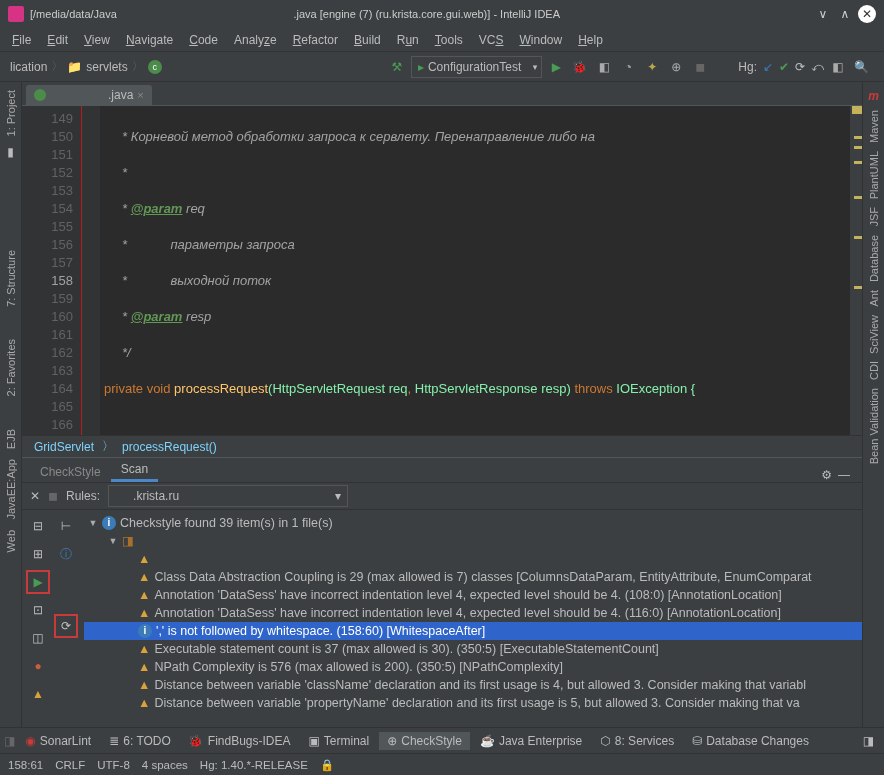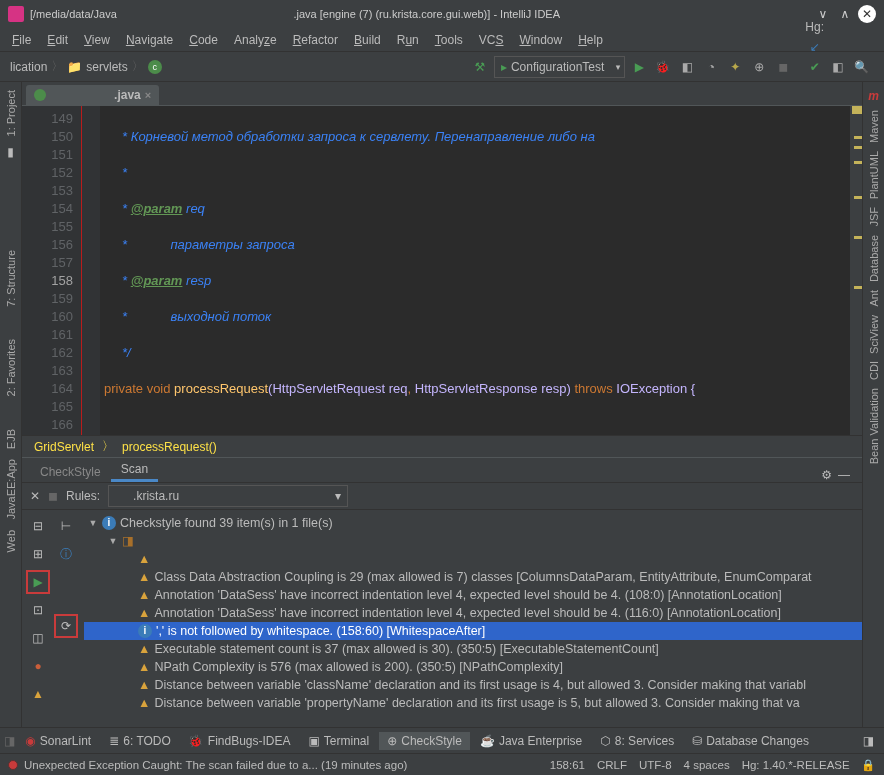--- a/index.html
+++ b/index.html
@@ -18,45 +18,45 @@
 .crumb .folder { color:#5a89b8; }
 .crumb .c-icon { width:14px; height:14px; border-radius:50%; background:#4c8c4a; display:inline-flex; align-items:center; justify-content:center; color:#fff; font-size:9px; }
 .toolbar-right { margin-left:auto; display:flex; align-items:center; gap:4px; padding-right:8px; }
 .tb-btn { width:20px; height:20px; display:flex; align-items:center; justify-content:center; color:#aaa; }
 .tb-btn.hammer { color:#499c54; }
 .tb-btn.play { color:#499c54; }
 .tb-btn.bug { color:#499c54; }
 .tb-btn.yellow { color:#b8a84b; }
 .run-select { background:#3c3f41; border:1px solid #555; padding:2px 20px 2px 6px; color:#bbb; position:relative; height:22px; display:flex; align-items:center; }
 .run-select::after { content:"▾"; position:absolute; right:4px; font-size:9px; }
-.hg { display:flex; align-items:center; gap:6px; margin-left:8px;flex-direction:column; }
+.hg { display:flex; align-items:center; gap:6px; margin-left:24px; }
 .main { display:flex; height:calc(100% - 28px - 24px - 30px - 26px - 22px); }
 .left-rail { width:22px; background:#3c3f41; border-right:1px solid #323232; display:flex; flex-direction:column; align-items:center; padding-top:4px; gap:2px; }
 .rail-item { writing-mode:vertical-rl; transform:rotate(180deg); font-size:11px; padding:4px 2px; color:#aaa; }
 .rail-icon { width:16px; height:16px; margin:2px 0; display:flex; align-items:center; justify-content:center; }
 .right-rail { width:22px; background:#3c3f41; border-left:1px solid #323232; display:flex; flex-direction:column; align-items:center; padding-top:4px; }
 .content { flex:1; display:flex; flex-direction:column; min-width:0; }
 .tabbar { height:24px; display:flex; align-items:flex-end; padding-left:4px; background:#3c3f41; border-bottom:1px solid #515658; }
-.tab { background:#515658; padding:3px 8px; border-radius:3px 3px 0 0; display:flex; align-items:center; gap:4px; font-size:12px;font-weight:bold; }
+.tab { background:#515658; padding:3px 8px; border-radius:3px 3px 0 0; display:flex; align-items:center; gap:4px; font-size:12px; }
 .tab .c-icon { width:12px; height:12px; border-radius:50%; background:#4c8c4a; }
 .tab .x { color:#888; cursor:pointer; font-size:11px; }
 .editor-wrap { flex:1; display:flex; background:#2b2b2b; min-height:0; overflow:hidden; position:relative; }
 .gutter { width:60px; background:#313335; padding:4px 8px 4px 0; text-align:right; font-family:'DejaVu Sans Mono',monospace; font-size:13px; color:#606366; line-height:18px; border-right:1px solid #b91c1c; }
 .gutter .cur { color:#a2a2a2; }
 .codegut { width:18px; background:#313335; }
 .code { flex:1; padding:4px 0 4px 4px; font-family:'DejaVu Sans Mono',monospace; font-size:13px; line-height:18px; white-space:pre; overflow:hidden; position:relative; }
 .code-line { height:18px; }
-.c-cm { color:#3b82f6; font-style:italic; }
+.c-cm { color:#a3a3a3; font-style:italic; }
 .c-tag { color:#629755; font-style:italic; font-weight:bold; text-decoration:underline; }
 .c-kw { color:#cc7832; }
 .c-mth { color:#ffc66d; }
-.c-var { color:#c4b5fd;margin-top:42px; }
+.c-var { color:#86efac;margin-top:42px; }
 .marker-rail { width:12px; background:#3c3f41; position:relative; }
 .marker { position:absolute; right:0; width:8px; height:3px; }
-.breadline { height:22px; display:flex; align-items:center; padding:0 12px; background:#3c3f41; border-top:1px solid #323232; color:#fde047; gap:8px; font-size:12px; }
+.breadline { height:22px; display:flex; align-items:center; padding:0 12px; background:#3c3f41; border-top:1px solid #323232; color:#7dd3fc; gap:8px; font-size:12px; }
 .checkstyle-panel { height:270px; display:flex; flex-direction:column; border-top:1px solid #515658; background:#3c3f41; }
 .cs-tabbar { height:24px; display:flex; align-items:flex-end; padding:0 8px; }
 .cs-tab { padding:3px 10px; color:#888; }
 .cs-tab.active { color:#bbb; border-bottom:3px solid #4a88c7; }
 .cs-tab-right { margin-left:auto; display:flex; gap:6px; padding-right:4px; }
 .cs-tools { height:28px; display:flex; align-items:center; padding:0 8px; gap:8px; border-top:1px solid #323232; border-bottom:1px solid #323232; }
 .cs-select { flex:0 0 240px; background:#3c3f41; border:1px solid #555; padding:2px 24px; color:#bbb; height:22px; display:flex; align-items:center; position:relative; }
 .cs-select::after { content:"▾"; position:absolute; right:6px; }
 .cs-body { flex:1; display:flex; min-height:0; }
 .cs-side { width:62px; display:flex; flex-direction:column; flex-wrap:wrap; padding:4px; gap:4px; align-content:flex-start; }
@@ -186,22 +186,22 @@
         <div>164</div>
           <div>165</div>
           <div>166</div>
       </div>
       <div class="codegut"></div>
       <div class="code">
 <div class="code-line"><span class="c-cm">     * Корневой метод обработки запроса к сервлету. Перенаправление либо на</span></div>
 <div class="code-line"><span class="c-cm">     *</span></div>
 <div class="code-line"><span class="c-cm">     * </span><span class="c-tag">@param</span><span class="c-cm"> req</span></div>
 <div class="code-line"><span class="c-cm">     *            параметры запроса</span></div>
+<div class="code-line"><span class="c-cm">     *            выходной поток</span></div>
 <div class="code-line"><span class="c-cm">     * </span><span class="c-tag">@param</span><span class="c-cm"> resp</span></div>
-<div class="code-line"><span class="c-cm">     *            выходной поток</span></div>
 <div class="code-line"><span class="c-cm">     */</span></div>
 <div class="code-line"><span class="c-kw">private </span><span class="c-kw">void </span><span class="c-mth">processRequest</span><span class="c-var">(HttpServletRequest req</span><span class="c-kw">, </span><span class="c-var">HttpServletResponse resp) </span><span class="c-kw">throws </span><span class="c-var">IOException {</span></div>
 
 
 
 
 
 
 
 
@@ -361,23 +361,19 @@
       <span>8: Services</span>
     </div>
   <div class="btab">
       <span>⛁</span>
       <span>Database Changes</span>
     </div>
   <div style="margin-left:auto;padding-right:6px">◨</div>
 </div>
 
 <div class="statusbar">
-  <div class="left">
-    <span class="red-dot"></span>
-    <span>Unexpected Exception Caught: The scan failed due to a... (19 minutes ago)</span>
-  </div>
   <span>158:61</span>
   <span>CRLF</span>
   <span>UTF-8</span>
   <span>4 spaces</span>
   <span>Hg: 1.40.*-RELEASE</span>
   <span>🔒</span>
 </div>
 
 </body></html>

